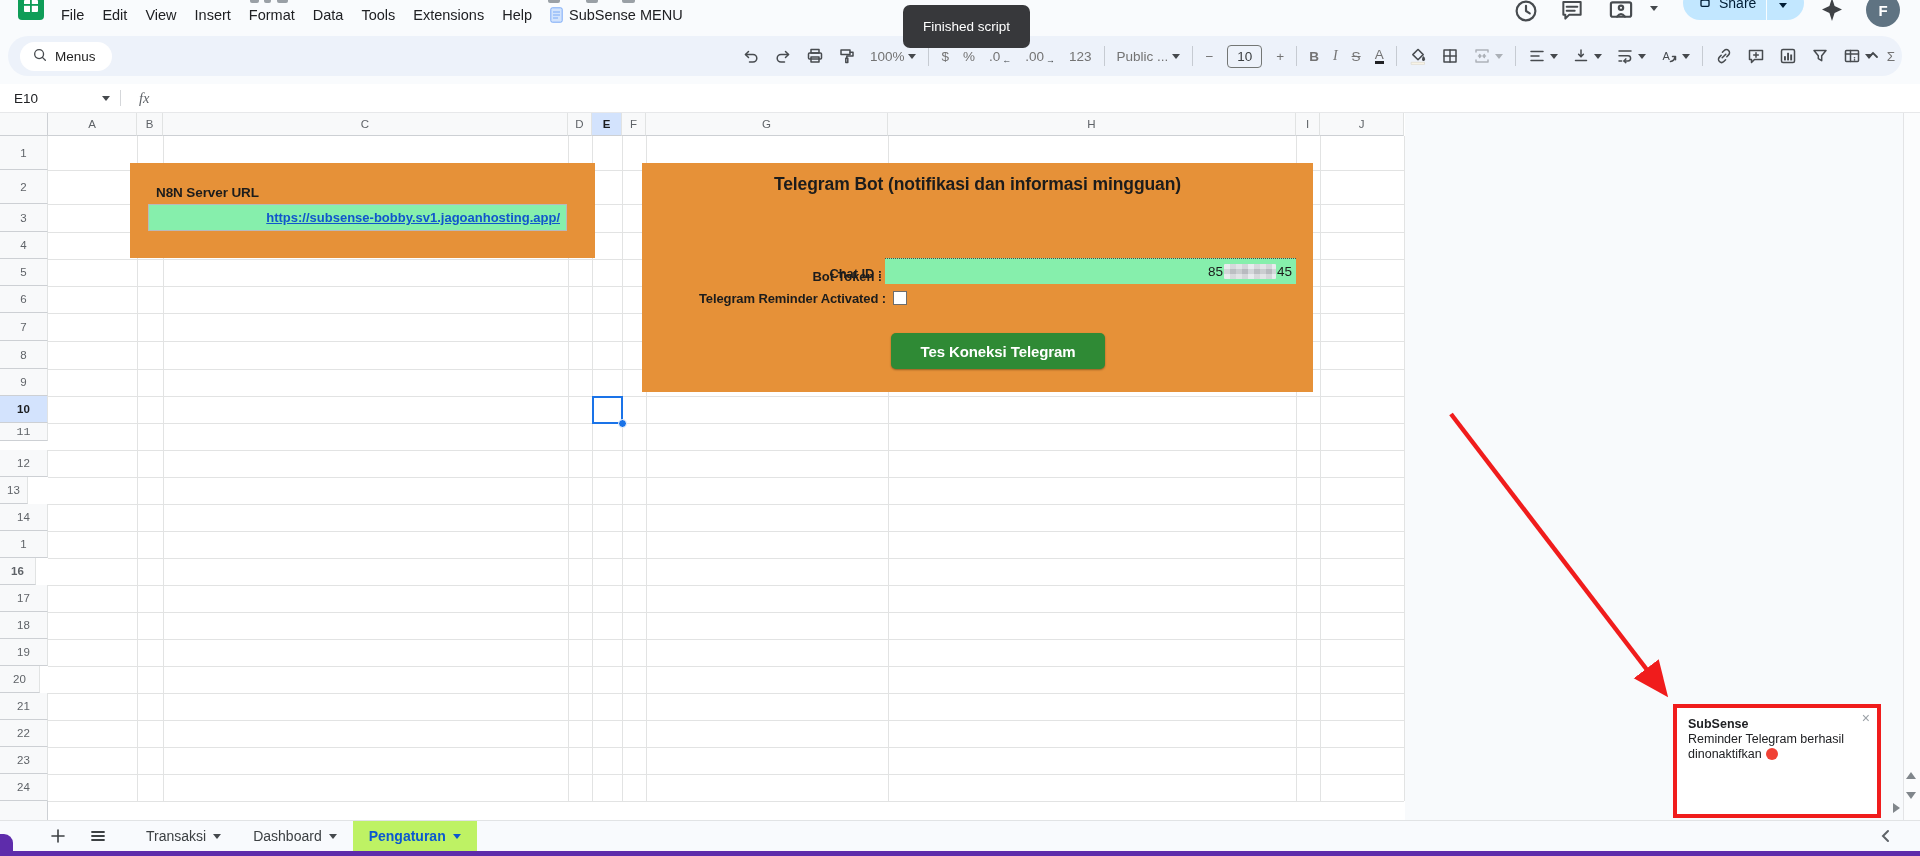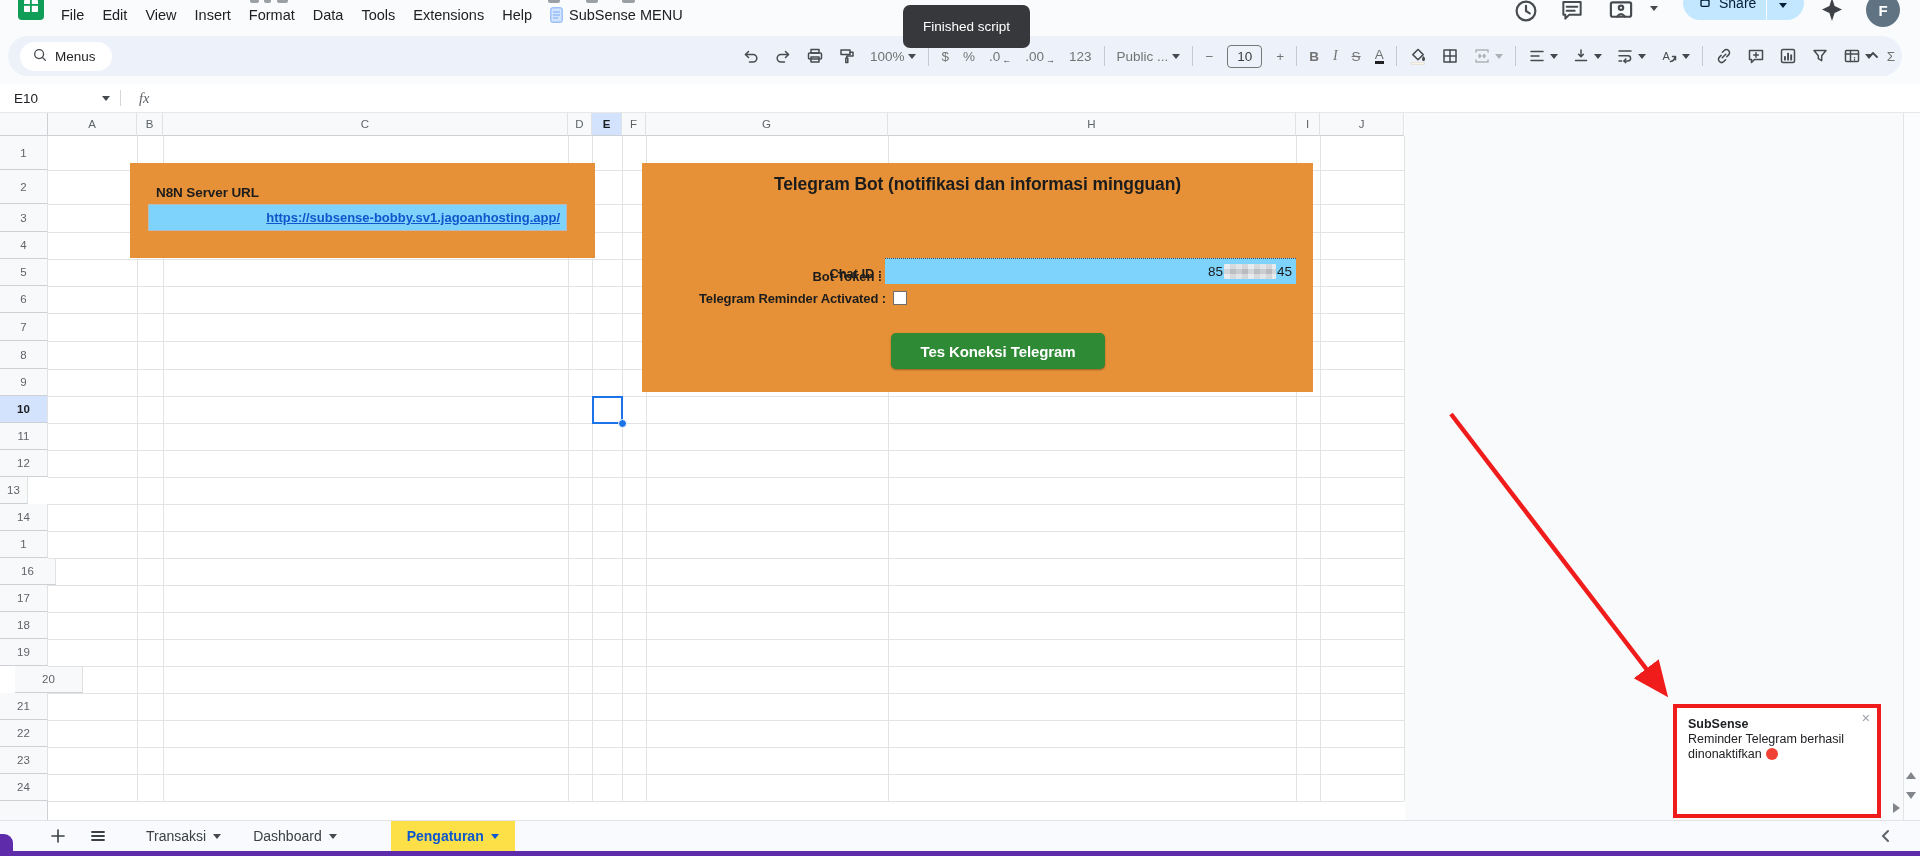--- a/index.html
+++ b/index.html
@@ -51,21 +51,21 @@
               display:flex;align-items:center;box-sizing:border-box;}
   #namebox{width:96px;display:flex;align-items:center;justify-content:space-between;padding:0 10px 0 14px;font-size:13.5px;color:#202124;}
   .vdiv{width:1px;height:16px;background:#d5d7da;}
   #fx{font-family:"Liberation Serif",serif;font-style:italic;font-size:14.5px;color:#5f6368;margin-left:18px;}
   
   .colhead,.rowhead{position:absolute;background:#f8f9fa;display:flex;align-items:center;justify-content:center;
         font-size:11.5px;color:#5f6368;box-sizing:border-box;border-right:1px solid #e1e3e3;border-bottom:1px solid #cdd0d4;}
   .head-selected{background:#d3e3fd !important;color:#1a1c1e !important;font-weight:700;}
   
   .orange-box{position:absolute;background:var(--accent-orange);z-index:5;}
-  .white-field{position:absolute;background:#7dd3fc;box-sizing:border-box;text-align:right;}
+  .white-field{position:absolute;background:#86efac;box-sizing:border-box;text-align:right;}
   .sheet-bold{font-weight:700;color:#1c1c1c;letter-spacing:-.1px;}
   #n8n-link{color:var(--link-blue);text-decoration:underline;font-size:13px;font-weight:700;}
   .field-label{position:absolute;font-size:13px;font-weight:700;color:#1c1c1c;text-align:right;z-index:6;letter-spacing:-.1px;}
   .mosaic{height:15px;border-radius:1px;background-image:
     repeating-linear-gradient(0deg,rgba(255,255,255,.28) 0 5px,rgba(0,0,0,.06) 5px 10px),
     repeating-linear-gradient(90deg,#e0e3e7 0 6px,#c7cace 6px 12px,#d7dadd 12px 18px,#c3c6cb 18px 24px);}
   .token-digits{font-size:13.5px;color:#1b1b1b;font-weight:500;}
   #tg-button{position:absolute;background:var(--button-green);color:#fff;font-weight:700;font-size:15px;
              border-radius:5px;display:flex;align-items:center;justify-content:center;z-index:6;
              box-shadow:0 1px 2px rgba(0,0,0,.35);letter-spacing:-.1px;}
@@ -83,21 +83,21 @@
   .dot-red{display:inline-block;width:12px;height:12px;border-radius:50%;background:var(--toast-dot-red);
            vertical-align:-2px;margin-left:4px;}
   
   .tri{position:absolute;width:0;height:0;}
   #vscroll{left:1903px;top:113px;width:17px;height:707px;background:#fbfcfd;border-left:1px solid #e3e4e6;}
   
   #sheetbar{left:0;top:820px;width:1920px;height:31px;background:#f8fafd;border-top:1px solid #e1e3e5;
             display:flex;align-items:center;box-sizing:border-box;}
   .sheetbar-btn{display:flex;align-items:center;justify-content:center;width:28px;height:28px;color:#3c4043;}
   .sheet-tab{display:flex;align-items:center;gap:7px;height:31px;padding:0 16px;font-size:14px;color:#3c4043;font-weight:500;}
-  .sheet-tab.active{background:#fde047;color:var(--active-blue);font-weight:700;margin-left:38px;}
+  .sheet-tab.active{background:#bef264;color:var(--active-blue);font-weight:700;}
   .sheet-tab.active .caret{border-top-color:var(--active-blue);}
   #purple-strip{left:0;top:851px;width:1920px;height:5px;background:var(--purple-bar);}
   #purple-bump{left:0;top:834px;width:13px;height:22px;background:var(--purple-bar);border-top-right-radius:9px;}
 </style>
 </head>
 <body>
 
 <div id="app">
 
   <div class="abs" id="topbar">
@@ -392,30 +392,30 @@
       <div class="rowhead" style="left: 0px; top: 136px; width: 48px; height: 34px; position: absolute;">1</div>
       <div class="rowhead" style="left: 0px; top: 170px; width: 48px; height: 34px; position: absolute;">2</div>
       <div class="rowhead" style="left: 0px; top: 204px; width: 48px; height: 28px; position: absolute;">3</div>
       <div class="rowhead" style="left: 0px; top: 232px; width: 48px; height: 27px; position: absolute;">4</div>
       <div class="rowhead" style="left: 0px; top: 259px; width: 48px; height: 27px; position: absolute;">5</div>
       <div class="rowhead" style="left: 0px; top: 286px; width: 48px; height: 27px; position: absolute;">6</div>
       <div class="rowhead" style="left: 0px; top: 313px; width: 48px; height: 28px; position: absolute;">7</div>
       <div class="rowhead" style="left: 0px; top: 341px; width: 48px; height: 28px; position: absolute;">8</div>
       <div class="rowhead" style="left: 0px; top: 369px; width: 48px; height: 27px; position: absolute;">9</div>
       <div class="rowhead head-selected" style="left: 0px; top: 396px; width: 48px; height: 27px; position: absolute;">10</div>
-      <div class="rowhead" style="left: 0px; top: 423px; width: 48px; height: 27px; position: absolute;">11</div>
+      <div class="rowhead" style="left: 0px; top: 423px; width: 48px; height: 18px; position: absolute; font-family: Liberation Mono, monospace;">11</div>
       <div class="rowhead" style="left: 0px; top: 450px; width: 48px; height: 27px; position: absolute;">12</div>
       <div class="rowhead" style="left: 0px; top: 477px; width: 28px; height: 27px; position: absolute;">13</div>
       <div class="rowhead" style="left: 0px; top: 504px; width: 48px; height: 27px; position: absolute;">14</div>
       <div class="rowhead" style="left: 0px; top: 531px; width: 48px; height: 27px; position: absolute;">1</div>
-      <div class="rowhead" style="left: 0px; top: 558px; width: 56px; height: 27px; position: absolute;">16</div>
+      <div class="rowhead" style="left: 0px; top: 558px; width: 36px; height: 27px; position: absolute; font-weight: bold;">16</div>
       <div class="rowhead" style="left: 0px; top: 585px; width: 48px; height: 27px; position: absolute;">17</div>
       <div class="rowhead" style="left: 0px; top: 612px; width: 48px; height: 27px; position: absolute;">18</div>
       <div class="rowhead" style="left: 0px; top: 639px; width: 48px; height: 27px; position: absolute;">19</div>
-      <div class="rowhead" style="left: 15px; top: 666px; width: 68px; height: 27px; position: absolute;">20</div>
+      <div class="rowhead" style="left: 0px; top: 666px; width: 40px; height: 27px; position: absolute;">20</div>
       <div class="rowhead" style="left: 0px; top: 693px; width: 48px; height: 27px; position: absolute;">21</div>
       <div class="rowhead" style="left: 0px; top: 720px; width: 48px; height: 27px; position: absolute;">22</div>
       <div class="rowhead" style="left: 0px; top: 747px; width: 48px; height: 27px; position: absolute;">23</div>
       <div class="rowhead" style="left: 0px; top: 774px; width: 48px; height: 27px; position: absolute;">24</div>
       <div style="position: absolute; left: 0px; top: 801px; width: 48px; height: 19px; background: rgb(248, 249, 250); border-right: 1px solid rgb(205, 208, 212); box-sizing: border-box;"></div>
       <div style="position: absolute; left: 137px; top: 136px; width: 1px; height: 665px; background: rgb(226, 227, 227);"></div>
       <div style="position: absolute; left: 163px; top: 136px; width: 1px; height: 665px; background: rgb(226, 227, 227);"></div>
       <div style="position: absolute; left: 568px; top: 136px; width: 1px; height: 665px; background: rgb(226, 227, 227);"></div>
       <div style="position: absolute; left: 592px; top: 136px; width: 1px; height: 665px; background: rgb(226, 227, 227);"></div>
       <div style="position: absolute; left: 622px; top: 136px; width: 1px; height: 665px; background: rgb(226, 227, 227);"></div>

